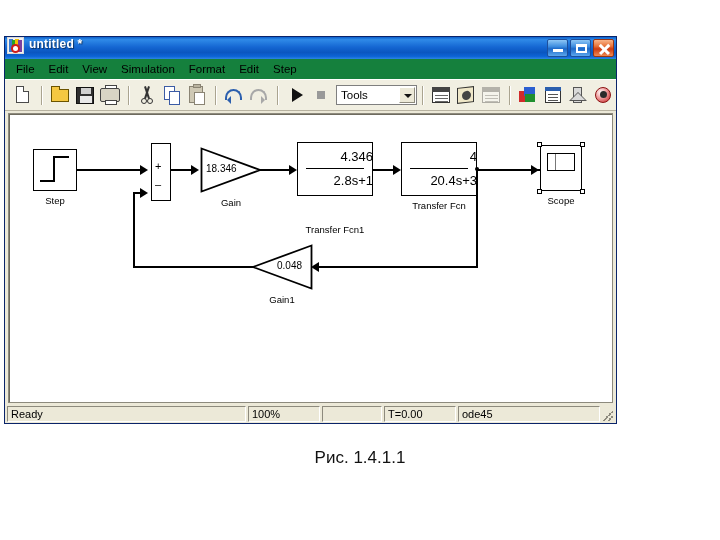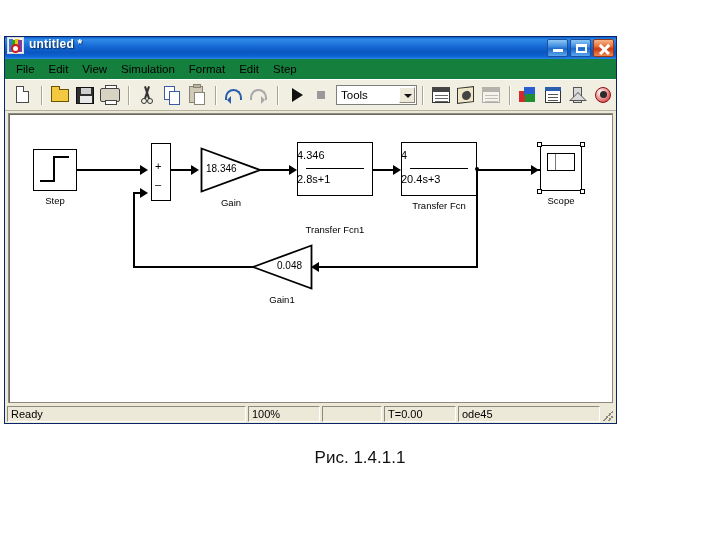--- a/index.html
+++ b/index.html
@@ -195,21 +195,21 @@
     border-left:8px solid #000;
   }
   .arr.left{
     border-left:0;border-right:8px solid #000;
   }
   .dot{position:absolute;width:4px;height:4px;background:#000;border-radius:50%;}
 
   .sel-h{position:absolute;width:5px;height:5px;background:#fff;border:1px solid #000;box-sizing:border-box;}
 
   .tf-num,.tf-den{
-    position:absolute;left:0;right:0;text-align:left;font-size:11px;color:#000;
+    position:absolute;left:0;right:0;text-align:right;font-size:13px;color:#000;
   }
   .tf-bar{position:absolute;height:1.4px;background:#000;}
 </style>
 </head>
 <body>
 
 <div id="window">
 
   <div class="titlebar">
     <div class="app-icon">

